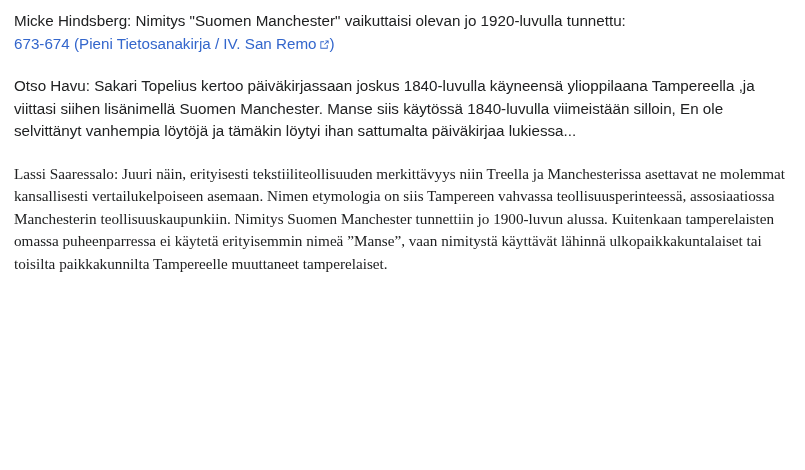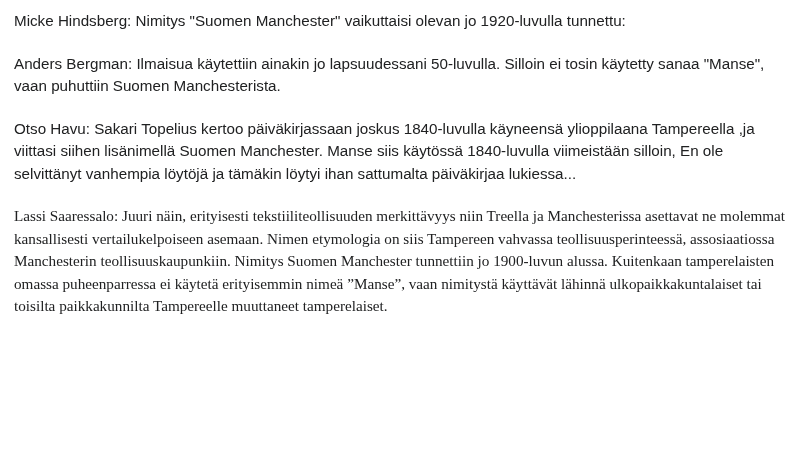--- a/index.html
+++ b/index.html
@@ -52,21 +52,24 @@
   }
 </style>
 </head>
 <body>
 
 <div class="page">
 
   <p class="para">
     <span>Micke Hindsberg: Nimitys "Suomen Manchester" vaikuttaisi olevan jo 1920-luvulla tunnettu:</span>
     <br>
+    <span class="ref-line"><a class="link" href="#">673-674 (Pieni Tietosanakirja / IV. San Remo</a><span class="ext-icon"><svg width="11" height="11" viewBox="0 0 12 12" xmlns="http://www.w3.org/2000/svg">
+            <path d="M1.5 2.5h4v1h-3v6h6v-3h1v4h-8z" fill="#3366cc"></path>
+            <path d="M7 1.5h3.5V5h-1V3.2L6.3 6.4l-.7-.7L8.8 2.5H7z" fill="#3366cc"></path>
+          </svg></span><span class="link">)</span></span>
   </p>
 
-  <p class="para">Anders Bergman: Ilmaisua käytettiin ainakin jo lapsuudessani 50-luvulla. Silloin ei tosin käytetty sanaa "Manse", vaan puhuttiin Suomen Manchesterista.</p>
 
   <p class="para">Otso Havu: Sakari Topelius kertoo päiväkirjassaan joskus 1840-luvulla käyneensä ylioppilaana Tampereella ,ja viittasi siihen lisänimellä Suomen Manchester. Manse siis käytössä 1840-luvulla viimeistään silloin, En ole selvittänyt vanhempia löytöjä ja tämäkin löytyi ihan sattumalta päiväkirjaa lukiessa...</p>
 
   <p class="para">Lassi Saaressalo: Juuri näin, erityisesti tekstiiliteollisuuden merkittävyys niin Treella ja Manchesterissa asettavat ne molemmat kansallisesti vertailukelpoiseen asemaan. Nimen etymologia on siis Tampereen vahvassa teollisuusperinteessä, assosiaatiossa Manchesterin teollisuuskaupunkiin. Nimitys Suomen Manchester tunnettiin jo 1900-luvun alussa. Kuitenkaan tamperelaisten omassa puheenparressa ei käytetä erityisemmin nimeä ”Manse”, vaan nimitystä käyttävät lähinnä ulkopaikkakuntalaiset tai toisilta paikkakunnilta Tampereelle muuttaneet tamperelaiset.</p>
 
 </div>
 
 </body></html>

